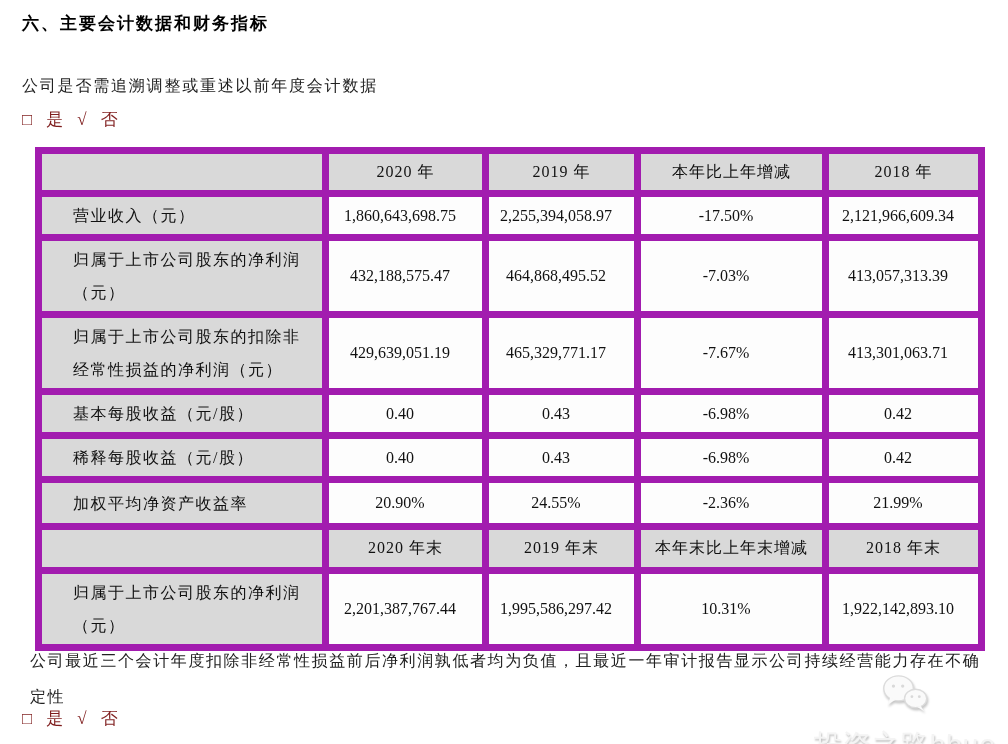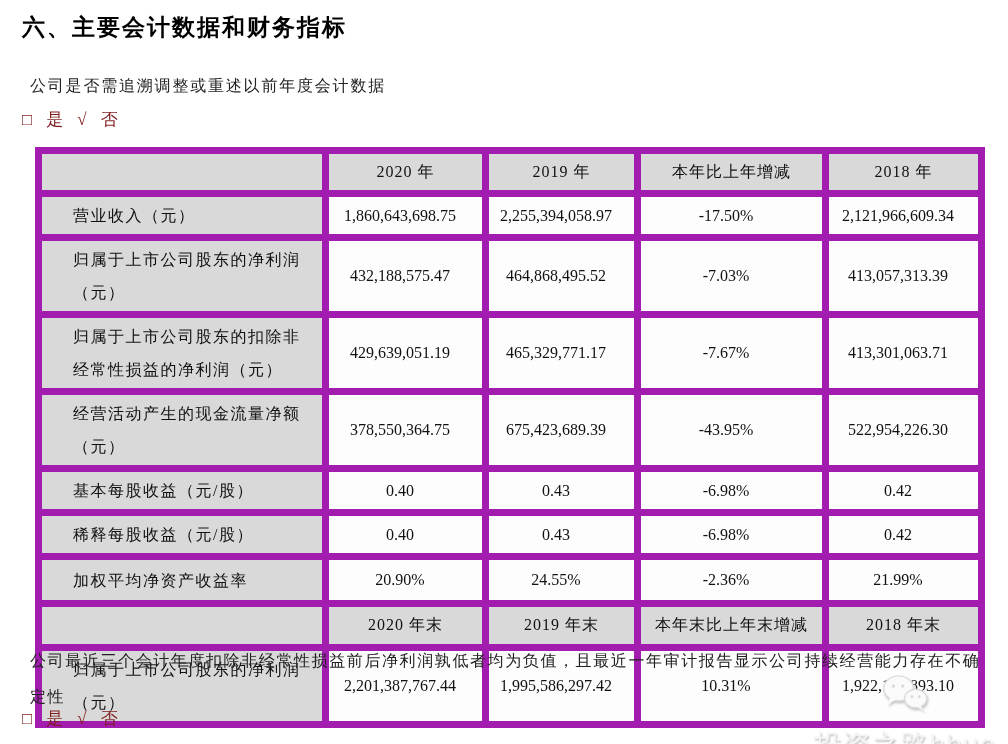--- a/index.html
+++ b/index.html
@@ -2,24 +2,24 @@
 <html><head>
 <meta charset="utf-8">
 <style>
   html,body{margin:0;padding:0;background:#ffffff;}
   .page{
     position:relative;width:1008px;height:744px;background:#ffffff;overflow:hidden;
     font-family:"Liberation Serif","DejaVu Serif",serif;color:#1c1c1c;
   }
   .doc-title{
     position:absolute;left:22px;top:12px;
-    font-size:23px;font-weight:bold;letter-spacing:2px;color:#000;
+    font-size:17px;font-weight:bold;letter-spacing:2px;color:#000;
   }
   .question{
-    position:absolute;left:30px;top:76px;
+    position:absolute;left:22px;top:76px;
     font-size:16px;letter-spacing:1.8px;color:#222;
   }
   .checkline{
     position:absolute;left:22px;font-size:17px;letter-spacing:1px;color:#7f1d1d;
   }
   .checkline.first{top:108px;}
   .checkline.second{top:707px;}
   .checkline span{margin-right:13px;}
   table.fin{
     position:absolute;left:35px;top:147px;width:943px;
@@ -104,27 +104,20 @@
         <td class="num">413,057,313.39</td>
       </tr>
       <tr class="rh71">
         <td class="lbl">归属于上市公司股东的扣除非经常性损益的净利润（元）</td>
         <td class="num">429,639,051.19</td>
         <td class="num">465,329,771.17</td>
         <td class="num">-7.67%</td>
         <td class="num">413,301,063.71</td>
       </tr>
       <tr class="rh42">
-        <td class="lbl">经营活动产生的现金流量净额（元）</td>
-        <td class="num">378,550,364.75</td>
-        <td class="num">675,423,689.39</td>
-        <td class="num">-43.95%</td>
-        <td class="num">522,954,226.30</td>
-      </tr>
-      <tr class="rh42">
         <td class="lbl">基本每股收益（元/股）</td>
         <td class="num">0.40</td>
         <td class="num">0.43</td>
         <td class="num">-6.98%</td>
         <td class="num">0.42</td>
       </tr>
       <tr class="rh42">
         <td class="lbl">稀释每股收益（元/股）</td>
         <td class="num">0.40</td>
         <td class="num">0.43</td>

